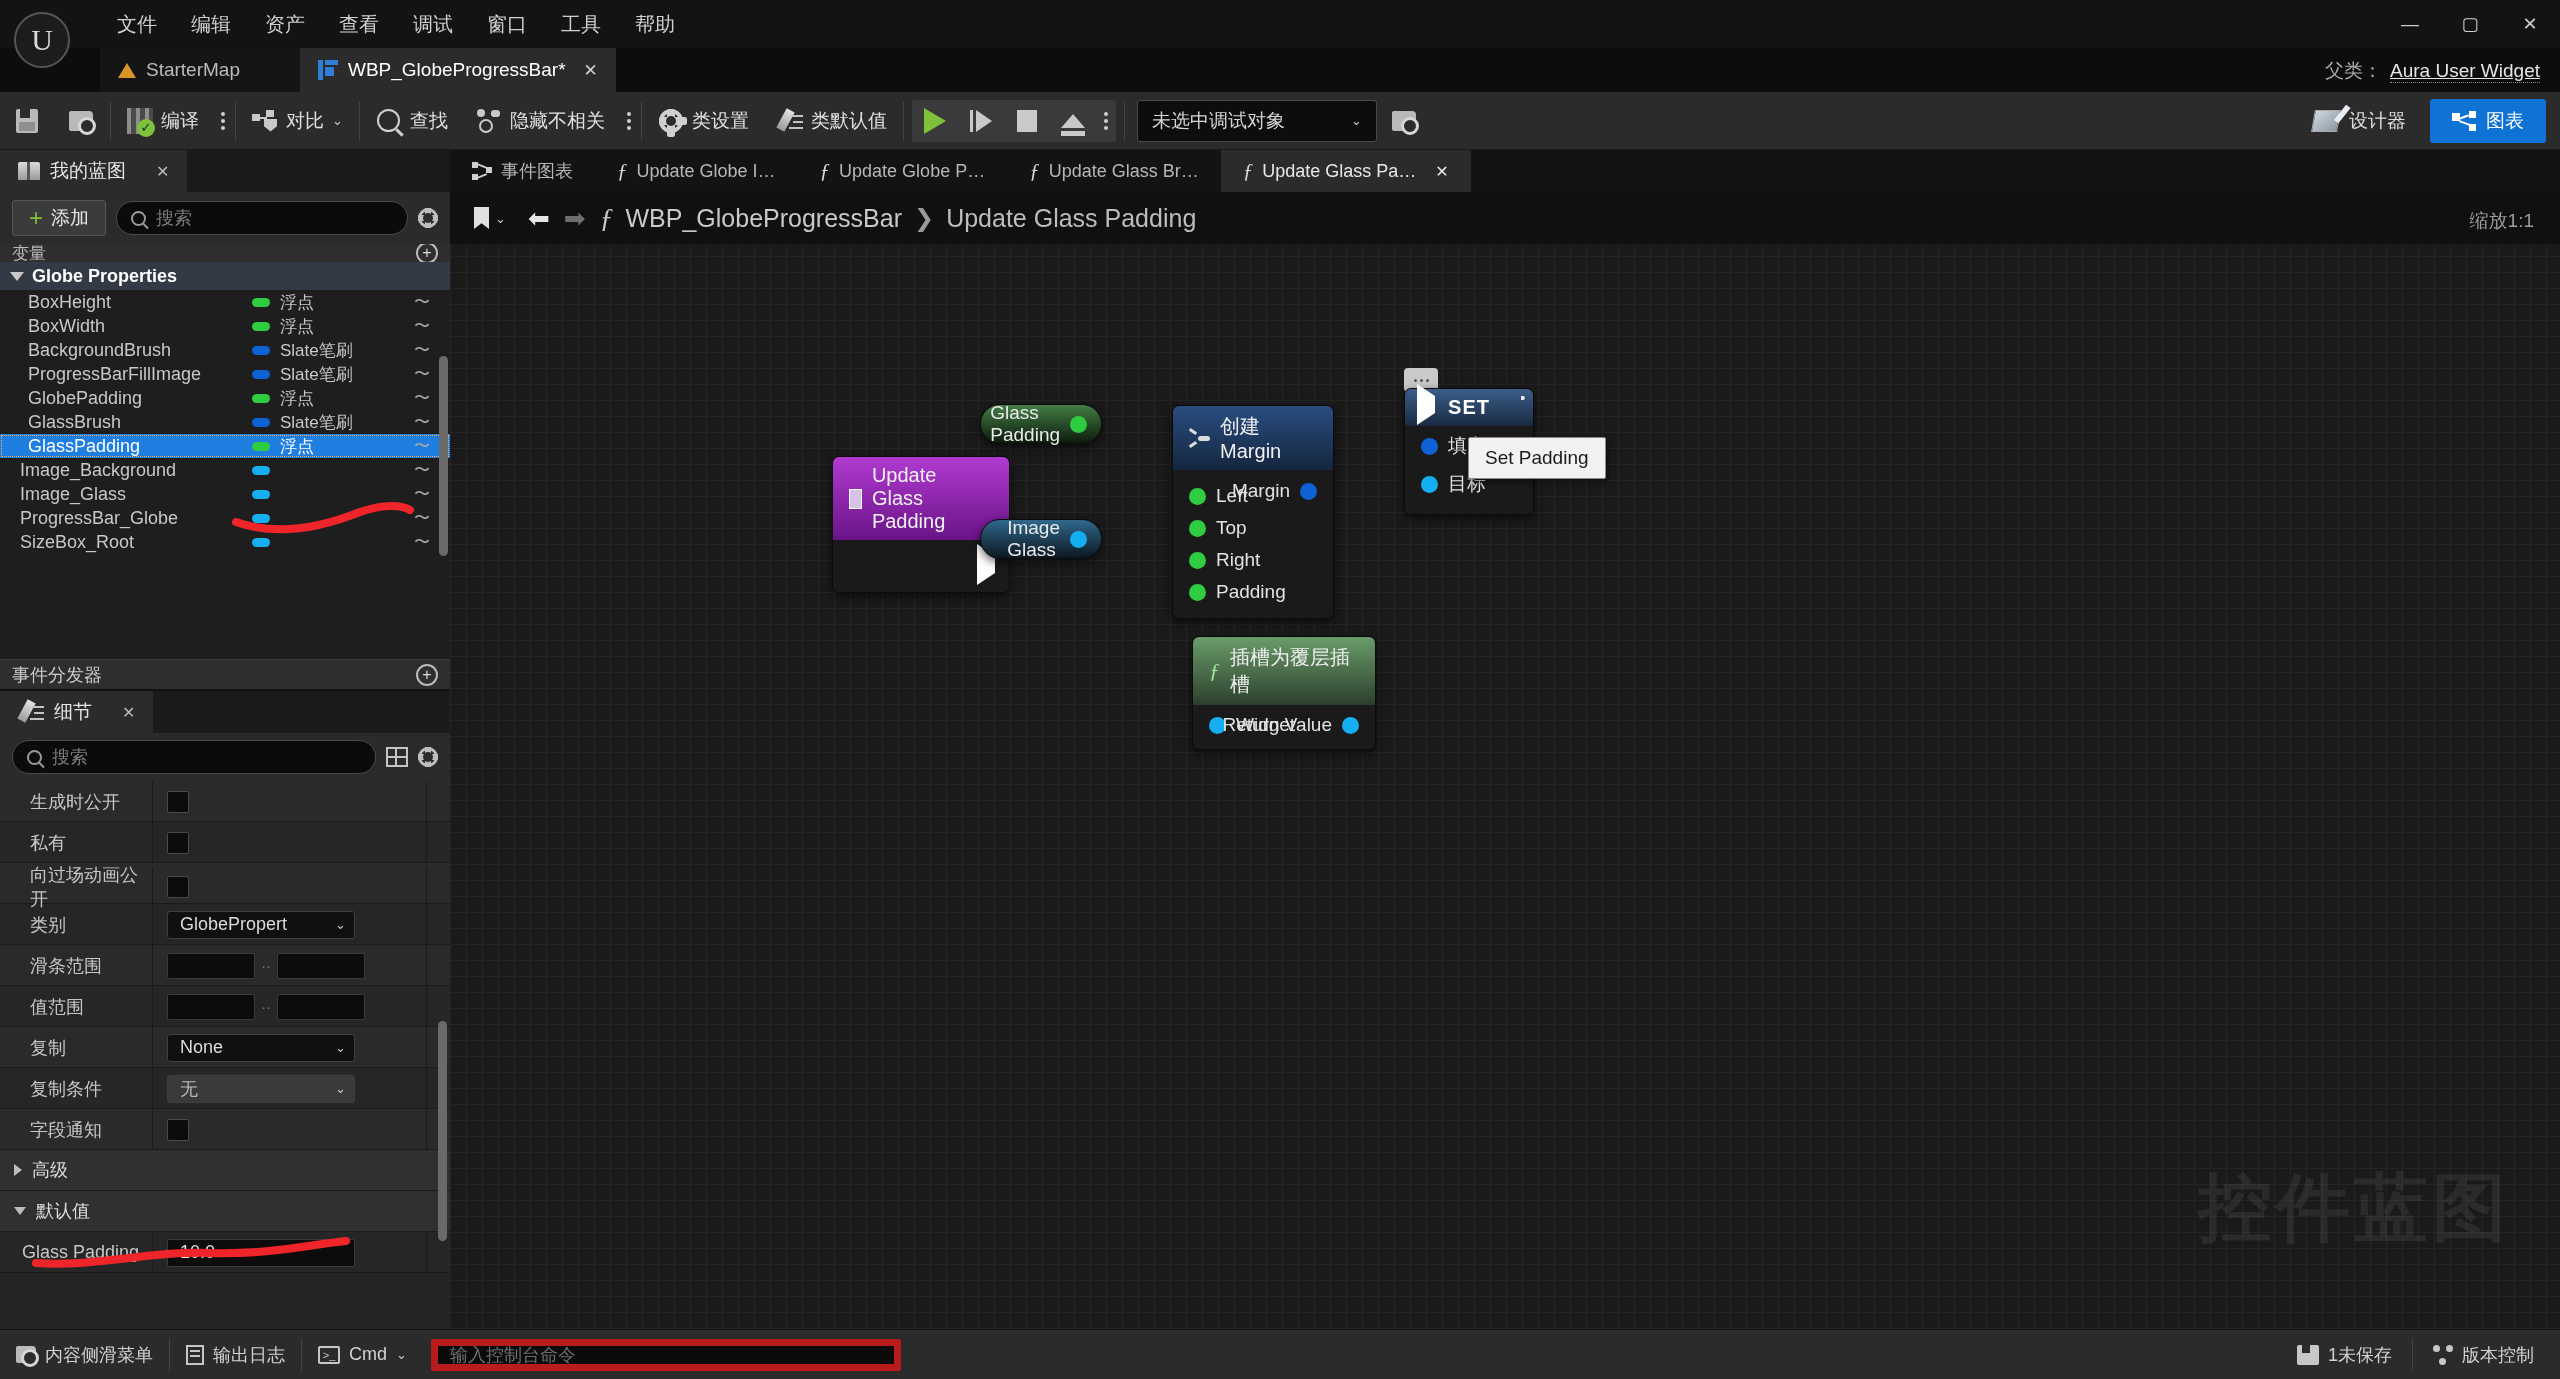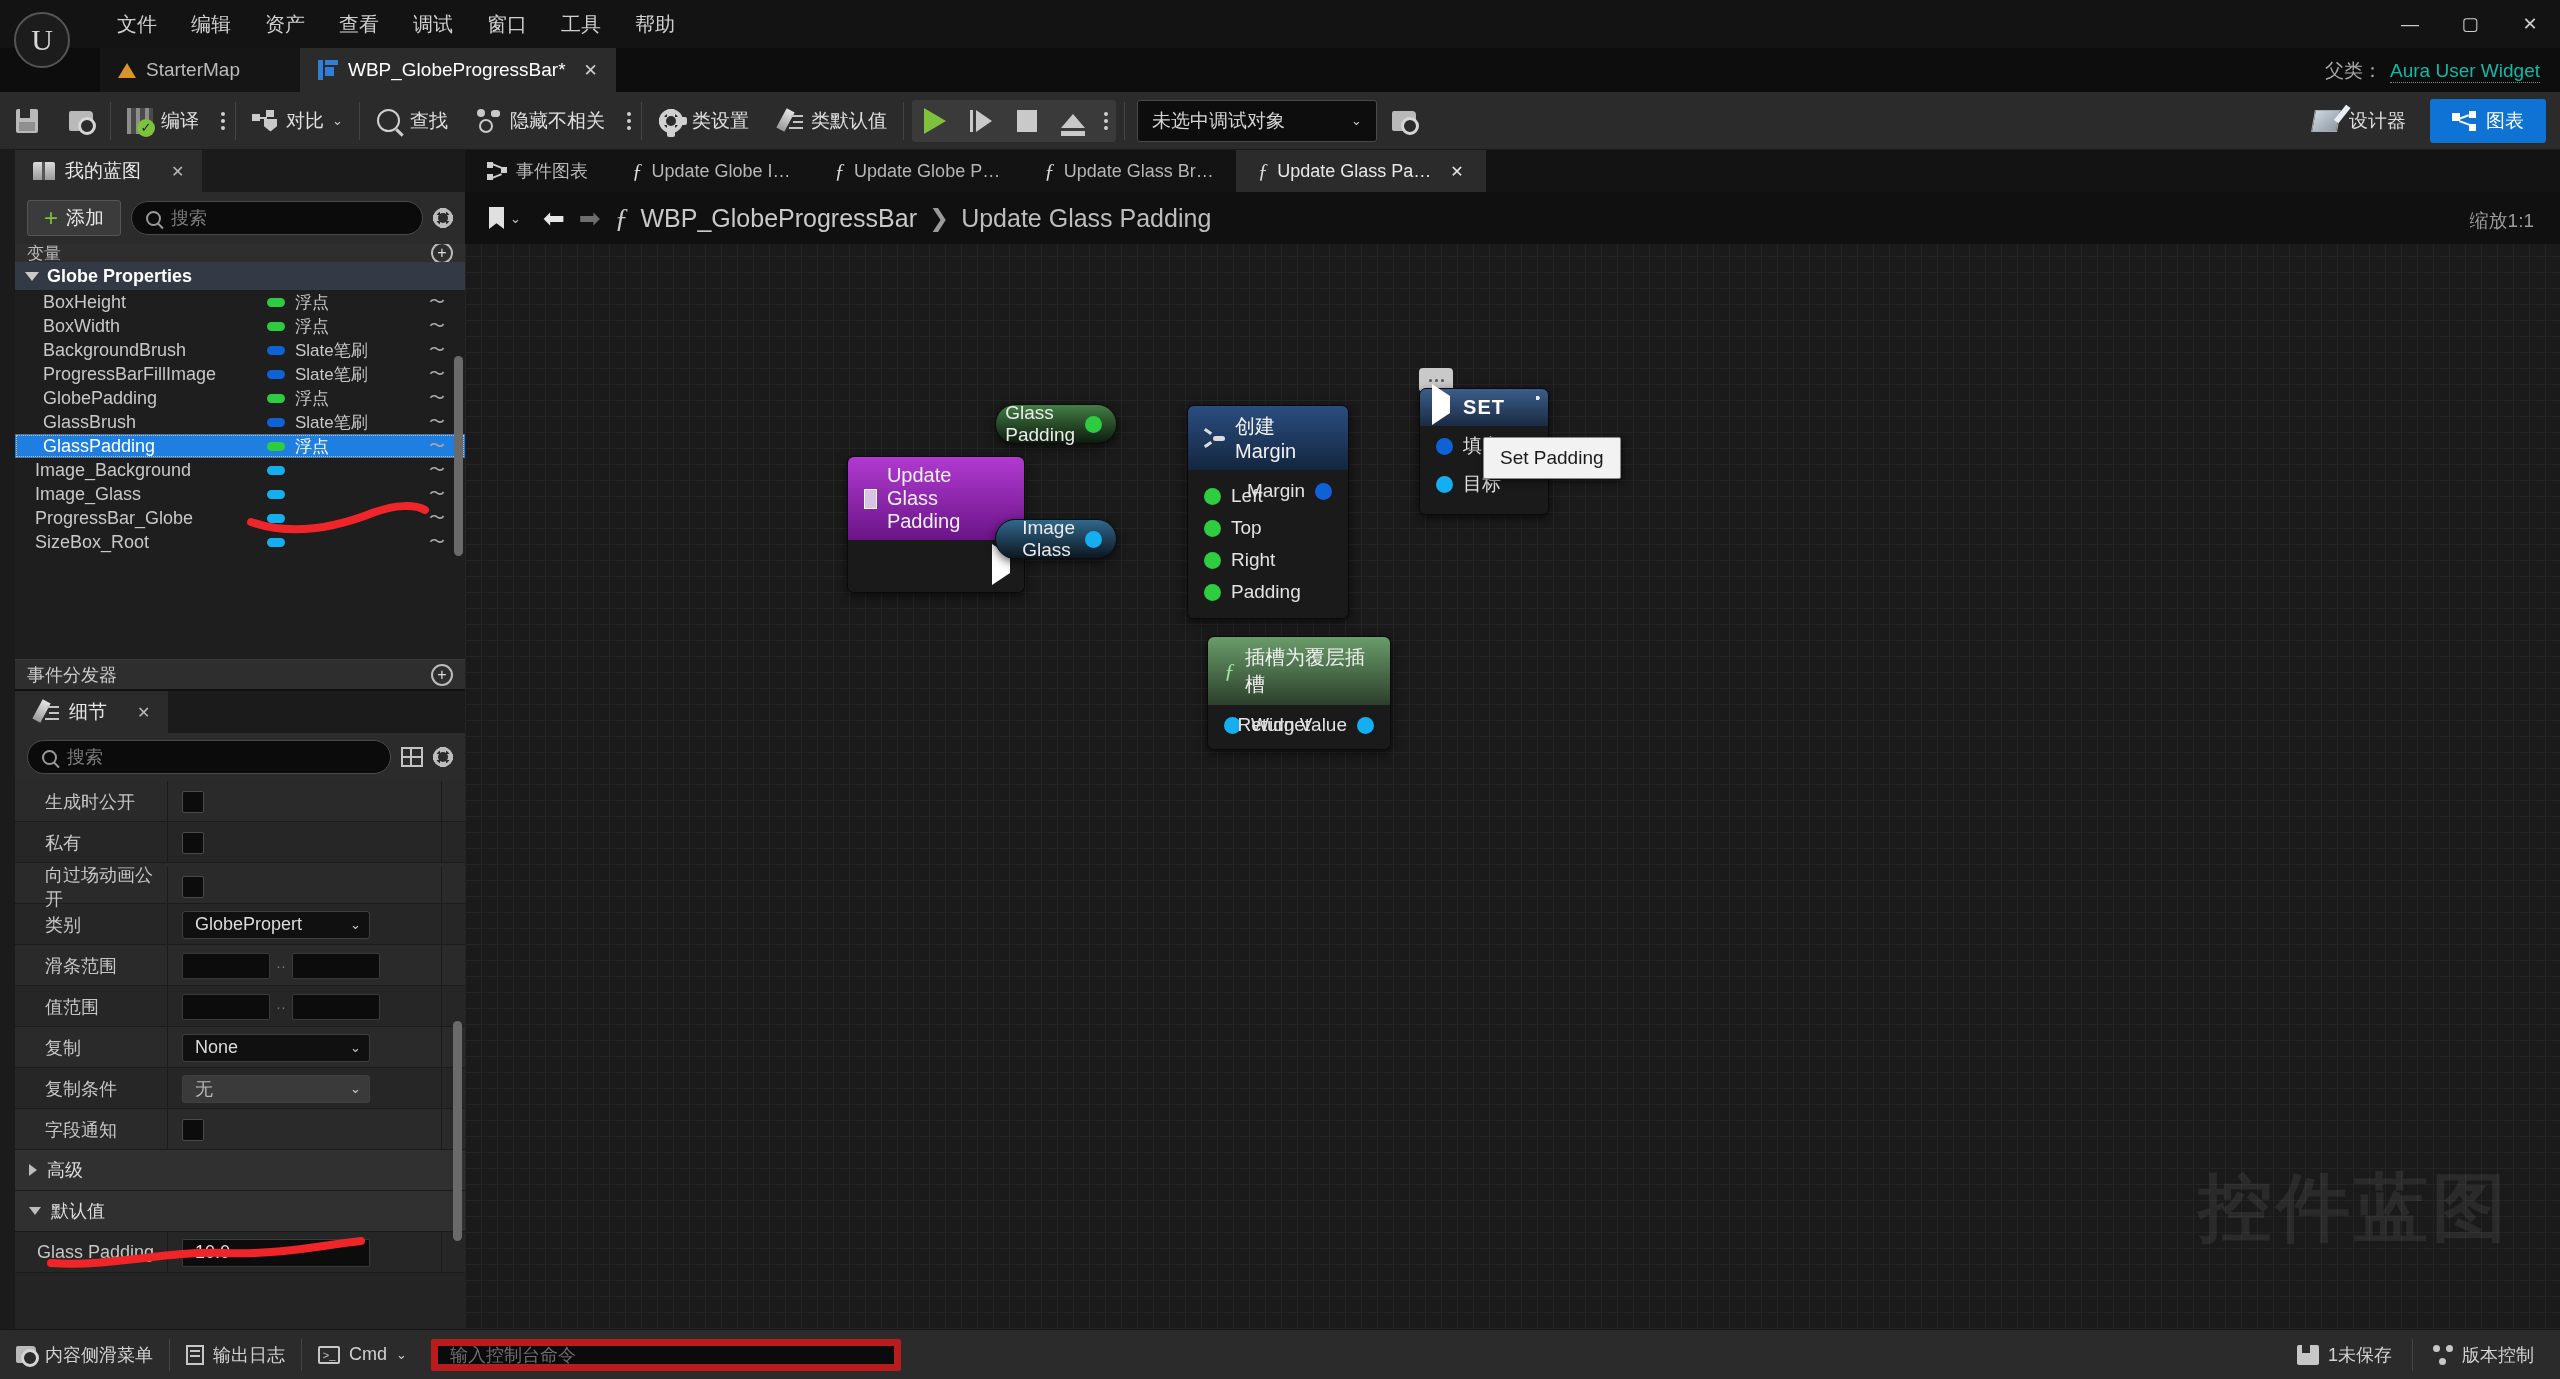--- a/index.html
+++ b/index.html
@@ -49,21 +49,21 @@
   .wbp-icon { width: 20px; height: 20px; position: relative; }
   .wbp-icon i { position: absolute; background: #2f7fd9; }
   .wbp-icon .a { left: 0; top: 0; width: 5px; height: 20px; }
   .wbp-icon .b { left: 7px; top: 0; width: 13px; height: 5px; }
   .wbp-icon .c { left: 7px; top: 7px; width: 9px; height: 9px; }
   .tab-x { font-size: 17px; color: #ccc; margin-left: 8px; }
   .parentclass {
     position: absolute; right: 20px; top: 10px; font-size: 19px; color: #aaa;
     display: flex; gap: 8px; align-items: baseline; justify-content: flex-end;
   }
-  .parentclass .link { color: #14b8a6; border-bottom: 1px dotted #888; }
+  .parentclass .link { color: #e5e5e5; border-bottom: 1px dotted #888; text-decoration: underline; }
 
   
   .toolbar {
     height: 58px; background: #2b2b2b; display: flex; align-items: center;
     border-bottom: 1px solid #1a1a1a; flex: none; position: relative;
   }
   .tb-item {
     display: flex; align-items: center; gap: 8px; height: 58px; padding: 0 14px;
     font-size: 19px; color: #e0e0e0; cursor: default;
   }
@@ -135,21 +135,21 @@
   .graphnode-ico .n1 { left: 0; top: 2px; width: 8px; height: 8px; }
   .graphnode-ico .n2 { right: 0; top: 0; width: 7px; height: 7px; }
   .graphnode-ico .n3 { right: 0; bottom: 0; width: 7px; height: 7px; }
   .graphnode-ico .e1 { left: 7px; top: 5px; width: 10px; height: 2px; transform: rotate(-20deg); }
   .graphnode-ico .e2 { left: 7px; top: 11px; width: 11px; height: 2px; transform: rotate(20deg); }
   .designer-ico { width: 26px; height: 22px; background: linear-gradient(135deg,#cfd8e0,#8c98a4); transform: skewX(-10deg); position: relative; border: 1px solid #aaa; }
   .designer-ico::after { content:""; position:absolute; right:-6px; top:-6px; width: 6px; height: 18px; background:#e9edf1; transform: rotate(32deg); }
 
   
   .body { display: flex; flex: 1; min-height: 0; background: #1b1b1b; }
-  .left-col { width: 450px; display: flex; flex-direction: column; background: #242424; flex: none; margin-left: 15px; }
+  .left-col { width: 450px; display: flex; flex-direction: column; background: #242424; flex: none; }
 
   
   .panel-tabstrip { height: 42px; background: #1b1b1b; display: flex; align-items: stretch; }
   .panel-tab {
     background: #2b2b2b; display: flex; align-items: center; gap: 10px; padding: 0 18px;
     font-size: 19px; color: #e6e6e6;
   }
   .panel-tab .x { margin-left: 20px; font-size: 16px; color: #bbb; }
   .book-ico { width: 22px; height: 18px; background: linear-gradient(#dcdcdc,#9a9a9a); border-radius: 2px 2px 0 0; position: relative; }
   .book-ico::after { content:""; position:absolute; left: 9px; top: 0; width: 3px; height: 18px; background: #555; }

